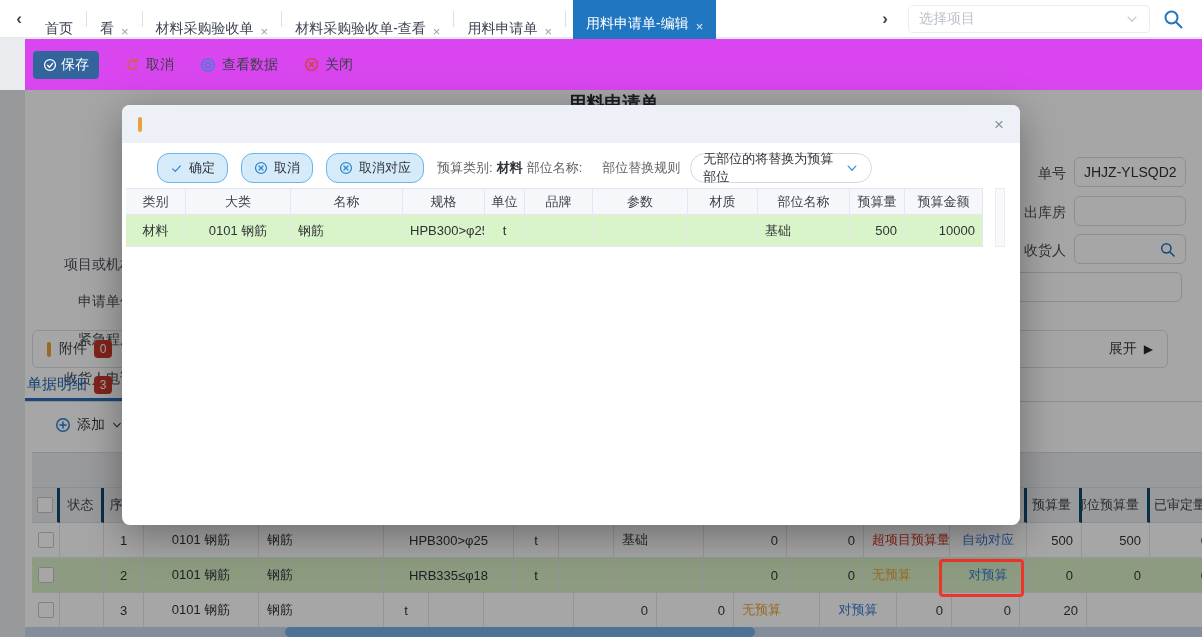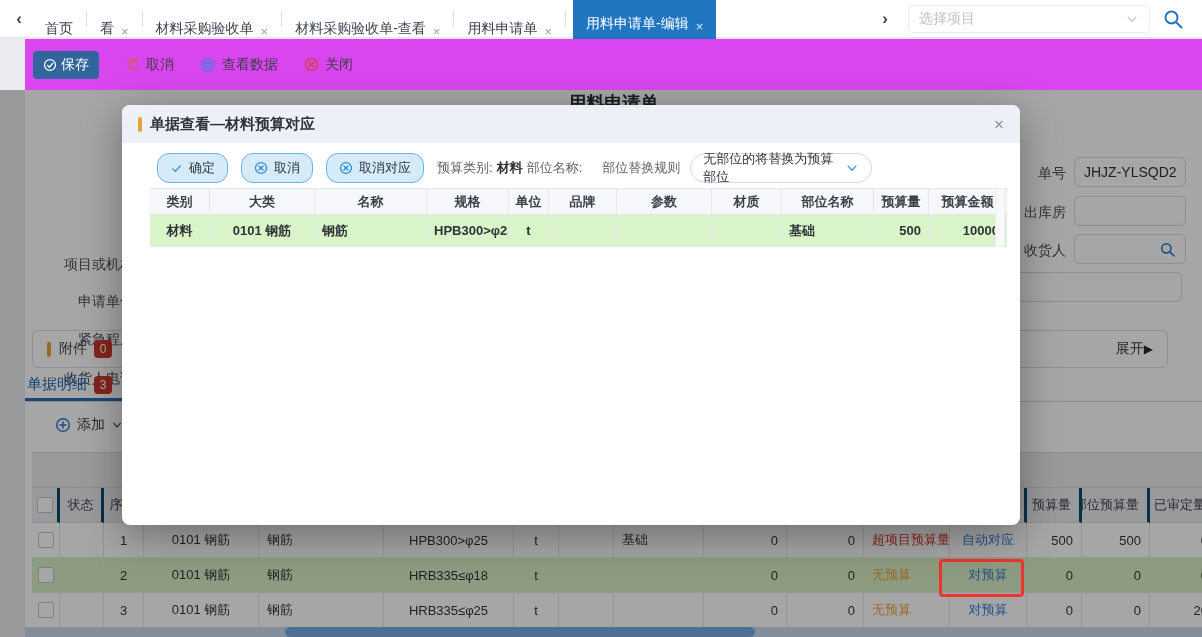--- a/index.html
+++ b/index.html
@@ -34,21 +34,21 @@
   .flabel{position:absolute;width:120px;text-align:right;font-size:14px;color:#4a4f57;}
   .rlabel{position:absolute;width:70px;text-align:right;font-size:14px;color:#4a4f57;}
   .finput{position:absolute;height:30px;border:1px solid #d6dae0;border-radius:6px;background:#fff;
     font-size:14px;color:#2f343c;display:flex;align-items:center;padding:0 9px;box-sizing:border-box;}
   .attach{position:absolute;left:7px;top:240px;width:1136px;height:38px;border:1px solid #d9dde3;border-radius:6px;
     display:flex;align-items:center;padding:0 14px;box-sizing:border-box;}
   .obar{width:4px;height:15px;background:#e6a23c;border-radius:2px;margin-right:8px;}
   .badge{min-width:18px;height:18px;background:#c8372c;color:#fff;font-size:12px;border-radius:4px;
     display:flex;align-items:center;justify-content:center;padding:0 3px;box-sizing:border-box;margin-left:7px;}
   .attach-title{font-size:14px;color:#3a3f46;}
-  .expand{margin-left:auto;display:flex;align-items:center;font-size:14px;color:#3a3f46;cursor:pointer;}
+  .expand{margin-left:auto;display:flex;align-items:center;gap:7px;font-size:14px;color:#3a3f46;cursor:pointer;}
   .tri{font-size:12px;color:#23272e;}
   .detail-tab{position:absolute;left:2px;top:285px;display:flex;align-items:center;font-size:15px;color:#2468b3;cursor:pointer;}
   .tab-underline{position:absolute;left:0;top:308px;width:108px;height:3px;background:#2b6cb8;}
   .tab-hr{position:absolute;left:0;right:0;top:311px;height:1px;background:#d8dbdf;}
   .add-row{position:absolute;left:30px;top:326px;display:flex;align-items:center;gap:6px;font-size:14px;color:#3a3f46;cursor:pointer;}
 
   
   .dtable{position:absolute;left:7px;top:362px;width:1170px;overflow:hidden;}
   .band{height:36px;background:#ebedf0;border-top:1px solid #d9dcdf;border-bottom:1px solid #d9dcdf;box-sizing:border-box;}
   .trow{display:flex;}
@@ -74,21 +74,21 @@
   .mtitle{font-size:15px;font-weight:bold;color:#2f3338;}
   .mclose{margin-left:auto;color:#8b9097;font-size:17px;cursor:pointer;line-height:1;}
   .btnrow{position:absolute;left:35px;top:48px;display:flex;align-items:center;}
   .mbtn{height:30px;background:#d6ebfa;border:1px solid #6cb3e8;border-radius:12px;display:flex;align-items:center;
     gap:6px;padding:0 12px;font-size:13px;color:#2f3338;margin-right:13px;cursor:pointer;box-sizing:border-box;}
   .meta{font-size:13px;color:#606266;display:flex;align-items:center;}
   .meta b{color:#2f3338;margin:0 4px;}
   .rule-label{margin-left:20px;}
   .rule-select{width:182px;height:30px;border:1px solid #d4d8df;border-radius:15px;display:flex;align-items:center;
     justify-content:space-between;padding:0 12px;font-size:13px;color:#2f3338;margin-left:10px;box-sizing:border-box;cursor:pointer;}
-  .mtable{position:absolute;left:28px;top:83px;display:flex;flex-wrap:wrap;width:872px;font-weight:bold;}
+  .mtable{position:absolute;left:4px;top:83px;display:flex;flex-wrap:wrap;width:872px;}
   .mcell{box-sizing:border-box;border-right:1px solid #e4e7ed;border-bottom:1px solid #e4e7ed;display:flex;align-items:center;
     padding:0 7px;font-size:13px;height:32px;flex:none;overflow:hidden;white-space:nowrap;color:#2f3338;}
   .mhcell{height:27px;background:#f5f7fa;color:#3d424a;border-top:1px solid #e4e7ed;}
   .mgreen{background:#d9f4c8;}
   .vstrip{position:absolute;left:873px;top:83px;width:10px;height:59px;background:#f8f9fb;border:1px solid #ebedf0;box-sizing:border-box;}
   svg{display:block;flex:none;}
 </style>
 </head>
 <body>
 
@@ -314,21 +314,20 @@
           <div class="cell  ar" style="width: 67px;">0</div>
         </div>
         <div class="trow">
           <div class="cell  ac" style="width: 28px;">
             <div class="ckbox"></div>
           </div>
           <div class="cell  ac" style="width: 44px;"></div>
           <div class="cell  ac" style="width: 40px;">3</div>
           <div class="cell  ac" style="width: 115px;">0101 钢筋</div>
           <div class="cell  al" style="width: 125px;">钢筋</div>
-          <div class="cell  ac" style="width: 130px;">HRB335≤φ25</div>
           <div class="cell  ac" style="width: 45px;">t</div>
           <div class="cell  ac" style="width: 55px;"></div>
           <div class="cell  al" style="width: 90px;"></div>
           <div class="cell  ar" style="width: 83px;">0</div>
           <div class="cell  ar" style="width: 77px;">0</div>
           <div class="cell al t-warn" style="width: 86px;">无预算</div>
           <div class="cell  ac" style="width: 77px;">
             <span class="link">对预算</span>
           </div>
           <div class="cell  ar" style="width: 55px;">0</div>
@@ -342,21 +341,20 @@
     </div>
   </div>
 
   <div class="overlay"></div>
 
   <div class="redbox"></div>
 
   <div class="modal">
     <div class="mheader">
       <div class="obar"></div>
-      <span class="mtitle">单据查看—材料预算对应</span>
       <span class="mclose">×</span>
     </div>
     <div class="btnrow">
       <div class="mbtn">
         <span id="ic-ok">
             <svg width="13" height="13" viewBox="0 0 22 22" fill="none" stroke="#2e88d0" stroke-width="2" stroke-linecap="round" stroke-linejoin="round">
               <polyline points="4.5,11.5 9,16 17.5,6.5"></polyline>
             </svg>
           </span>
         <span>确定</span>

